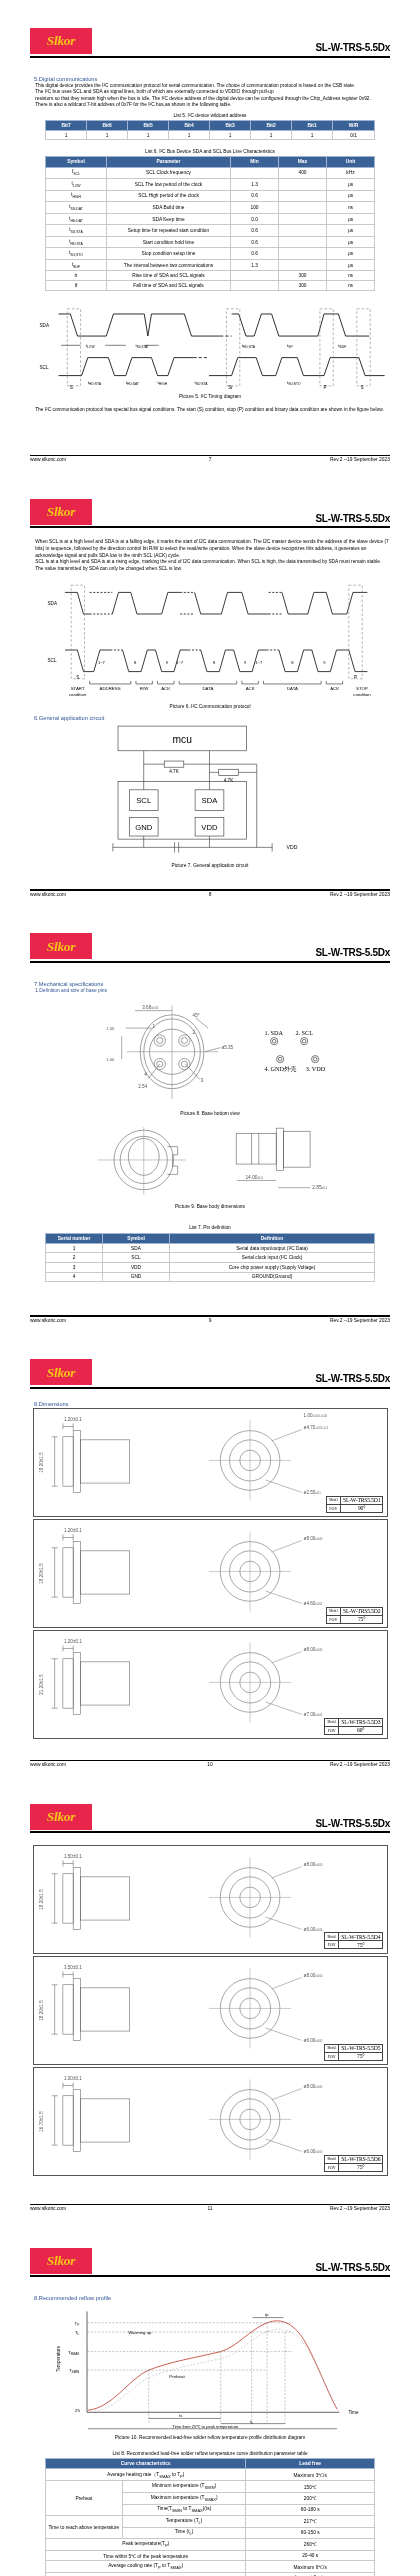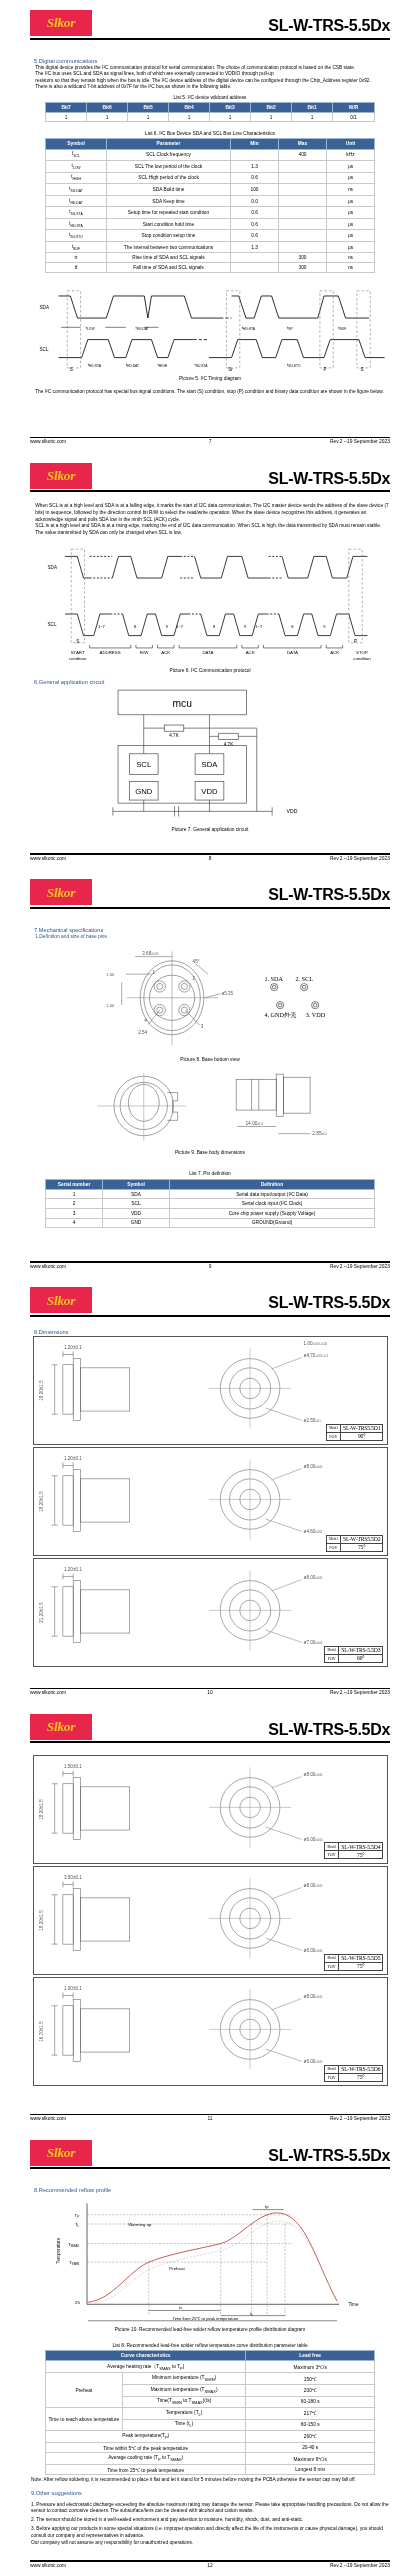--- a/index.html
+++ b/index.html
@@ -11,38 +11,38 @@
     color: #000;
     -webkit-font-smoothing: antialiased;
   }
   .page {
     width: 420px;
     position: relative;
     padding: 0 30px;
   }
 
   
-  .pg-header { padding-top: 9px; }
+  .pg-header { padding-top: 27px; }
   .brandrow {
     display: flex; align-items: flex-end; justify-content: space-between;
     height: 27px;
   }
   .logo {
     width: 62px; height: 26px; background: #E8264B;
     display: flex; align-items: center; justify-content: center;
     flex: 0 0 auto;
   }
   .logo-text {
     font-family: "Liberation Serif", serif;
     font-style: italic; font-weight: bold;
     font-size: 13.4px; color: #F5C518; letter-spacing: -0.3px;
     line-height: 1;
   }
   .partno {
-    font-size: 16px; font-weight: bold; letter-spacing: -0.3px;
+    font-size: 10px; font-weight: bold; letter-spacing: -0.3px;
     padding-bottom: 1px; white-space: nowrap;
   }
   .hrule { height: 2.1px; background: #000; margin-top: 1.5px; }
 
   
   .pg-footer { margin-top: 5.2px; }
   .footer-rule { height: 1.3px; background:#000; }
   .footer-row {
     display:flex; align-items:center; font-size:4.9px;
     padding-top: 1.5px; padding-bottom: 8.2px;

